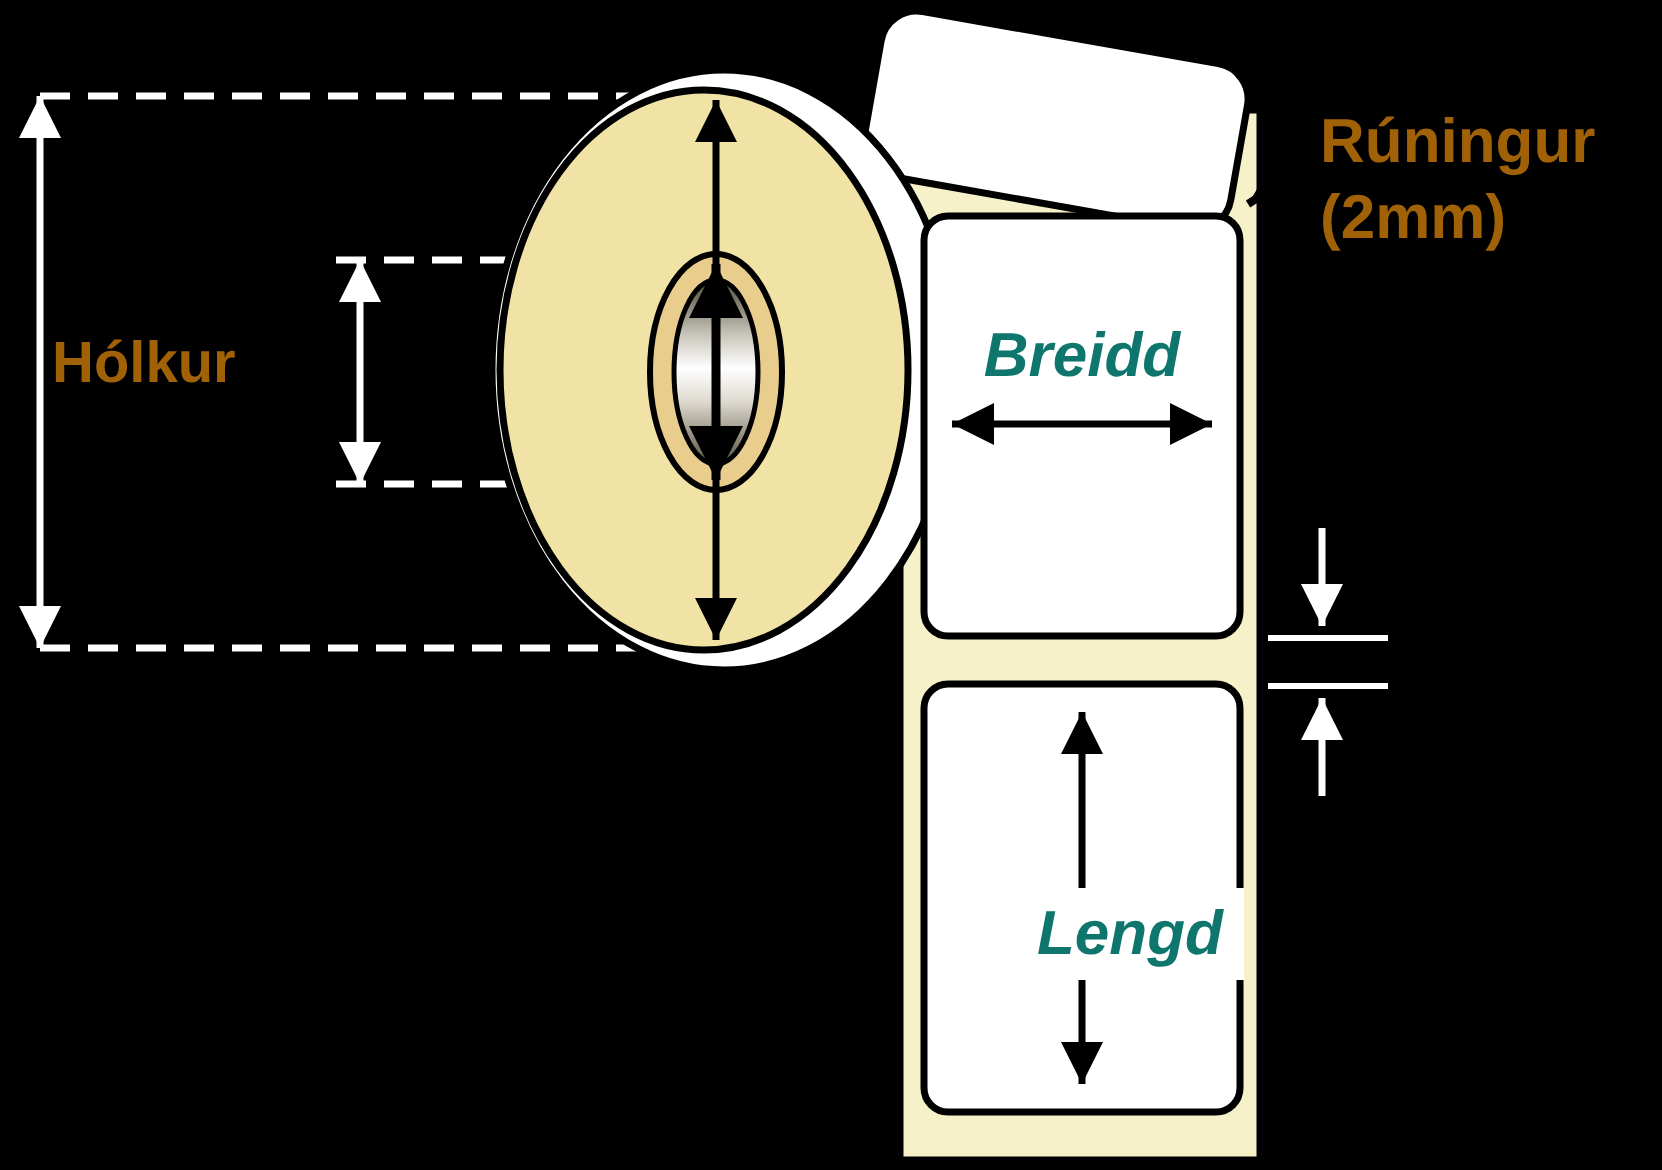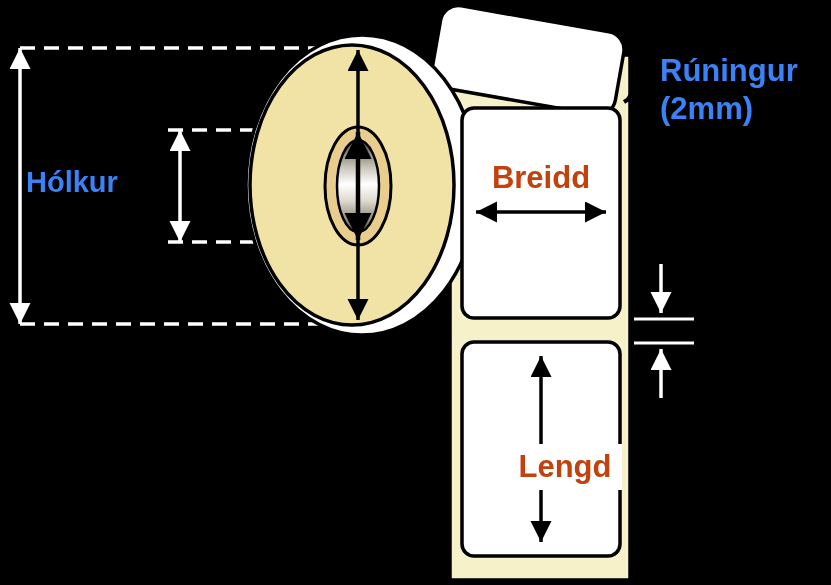--- a/index.html
+++ b/index.html
@@ -6,25 +6,25 @@
   .canvas{
     position:relative;
     width:831px;height:585px;
     background:#000;
     overflow:hidden;
     font-family:"Liberation Sans", sans-serif;
   }
   .canvas svg{position:absolute;left:0;top:0;}
   .txt{
     position:absolute;
-    color:#3b82f6;
+    color:#a16207;
     font-weight:bold;
     white-space:nowrap;
   }
-  .txt.dark{color:#c2410c;}
+  .txt.dark{color:#0f766e;font-style:italic;}
   .txt .bg{
     background:#ffffff;
     display:inline-block;
     padding:5px 10px;
   }
   .dash{stroke-dasharray:15 9;}
 </style>
 </head>
 <body>
 

